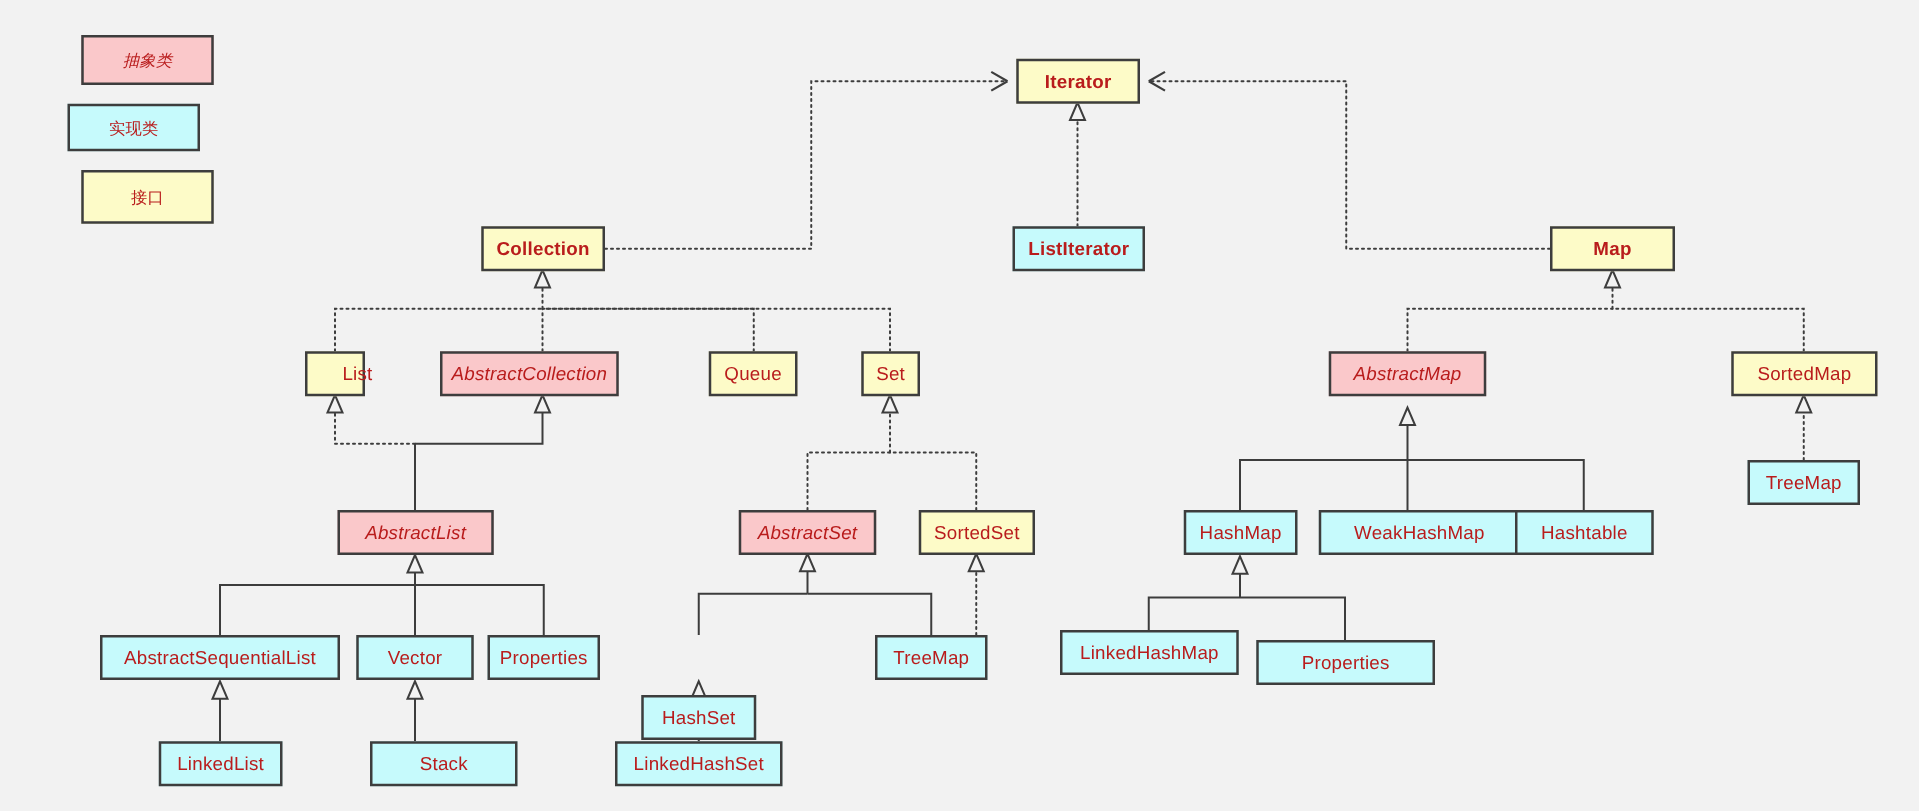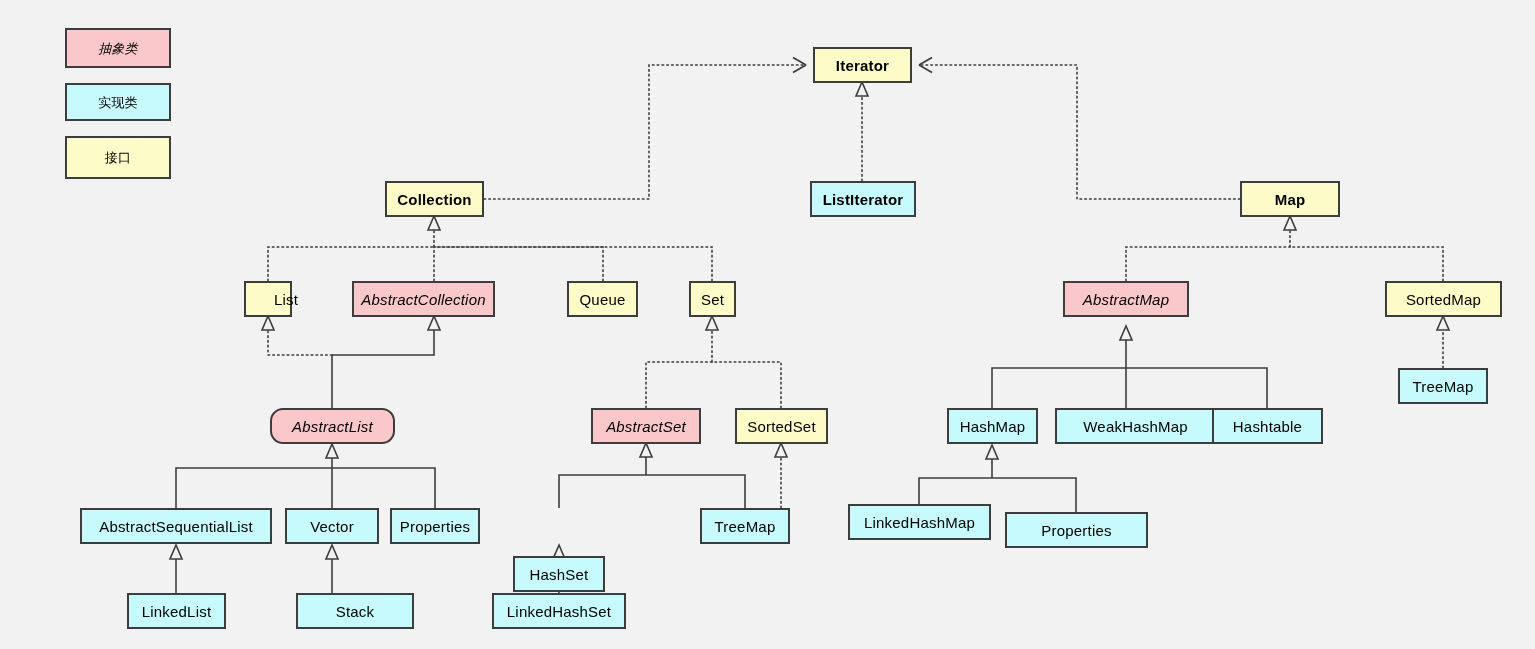--- a/index.html
+++ b/index.html
@@ -23,21 +23,21 @@
     height: 649px;
     pointer-events: none;
   }
   .node {
     position: absolute;
     box-sizing: border-box;
     border: 2px solid #3d3d3d;
     display: flex;
     align-items: center;
     justify-content: center;
-    color: #000000;
+    color: #b91c1c;
     font-size: 15px;
     line-height: 1;
     white-space: nowrap;
     letter-spacing: 0.2px;
   }
   .node.interface { background: #fdfbc8; }
   .node.impl      { background: #c6fafc; }
   .node.abstract  { background: #fac8ca; font-style: italic; }
   .node.bold      { font-weight: bold; }
   .node.legend    { font-size: 13px; }
@@ -139,21 +139,21 @@
       <path class="arrow-hollow" d="M332,545 L326,559 L338,559 Z"></path>
 
       <path class="edge-line" d="M559,593 L559,559"></path>
       <path class="arrow-hollow" d="M559,545 L553,559 L565,559 Z"></path>
     </g>
   </svg>
 
   <div class="node abstract legend" style="left:65px; top:28px; width:106px; height:40px;">
     <span>抽象类</span>
   </div>
-  <div class="node impl legend" style="left:65px; top:83px; width:106px; height:38px;">
+  <div class="node impl legend" style="left:54px; top:83px; width:106px; height:38px;">
     <span>实现类</span>
   </div>
   <div class="node interface legend" style="left:65px; top:136px; width:106px; height:43px;">
     <span>接口</span>
   </div>
 
   <div class="node interface bold" style="left:813px; top:47px; width:99px; height:36px;">
     <span>Iterator</span>
   </div>
   <div class="node impl bold" style="left:810px; top:181px; width:106px; height:36px;">
@@ -180,21 +180,21 @@
     <span>Set</span>
   </div>
 
   <div class="node abstract" style="left:1063px; top:281px; width:126px; height:36px;">
     <span>AbstractMap</span>
   </div>
   <div class="node interface" style="left:1385px; top:281px; width:117px; height:36px;">
     <span>SortedMap</span>
   </div>
 
-  <div class="node abstract" style="left:270px; top:408px; width:125px; height:36px;border-radius:13px;">
+  <div class="node abstract" style="left:270px; top:408px; width:125px; height:36px;">
     <span>AbstractList</span>
   </div>
   <div class="node abstract" style="left:591px; top:408px; width:110px; height:36px;">
     <span>AbstractSet</span>
   </div>
   <div class="node interface" style="left:735px; top:408px; width:93px; height:36px;">
     <span>SortedSet</span>
   </div>
   <div class="node impl" style="left:1398px; top:368px; width:90px; height:36px;">
     <span>TreeMap</span>

